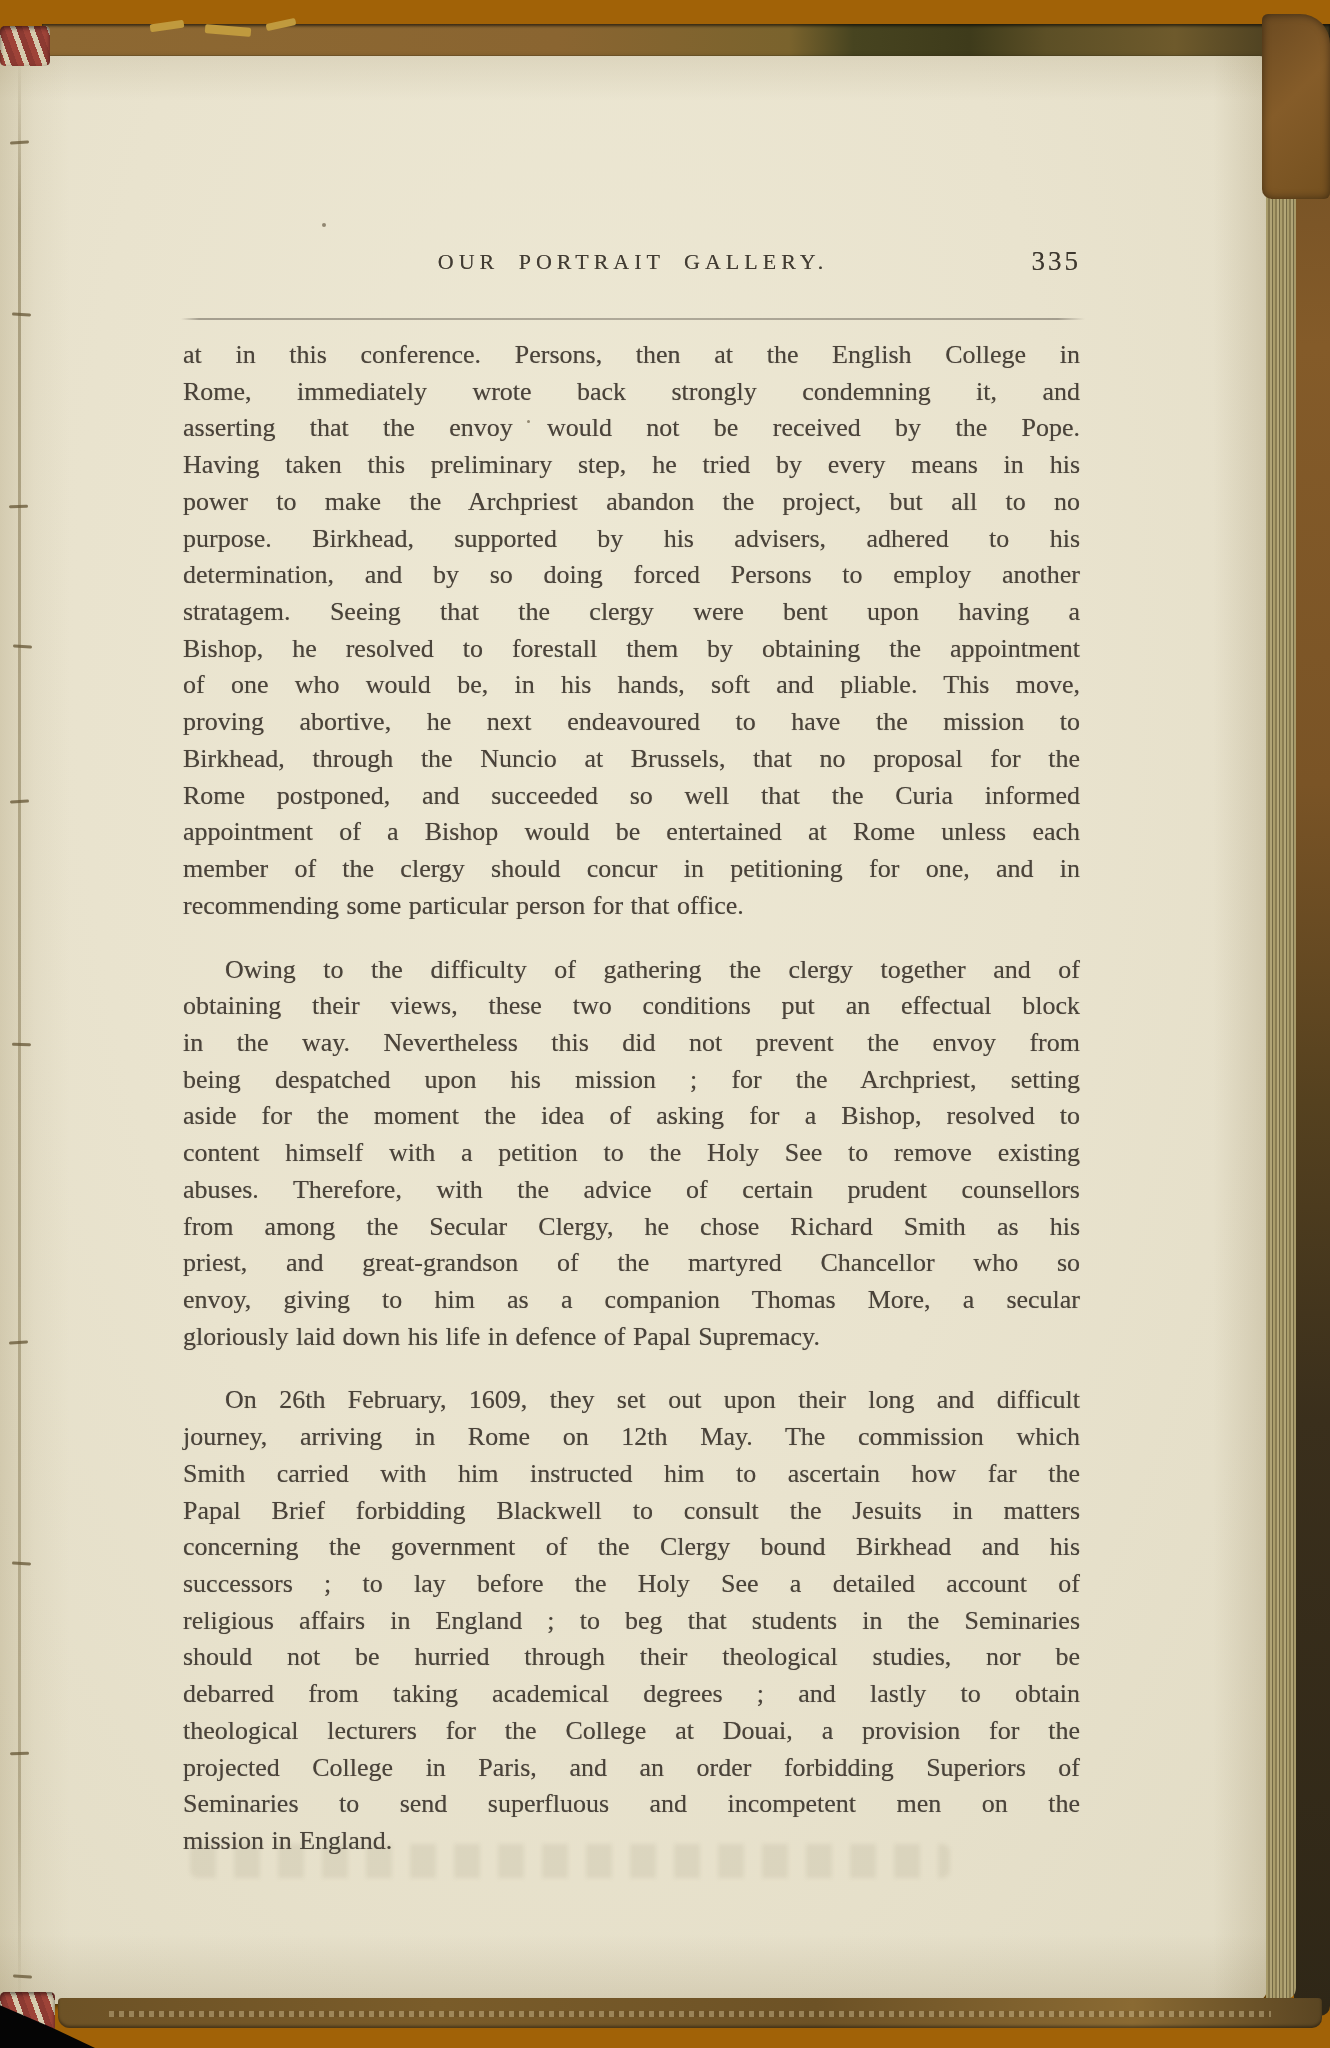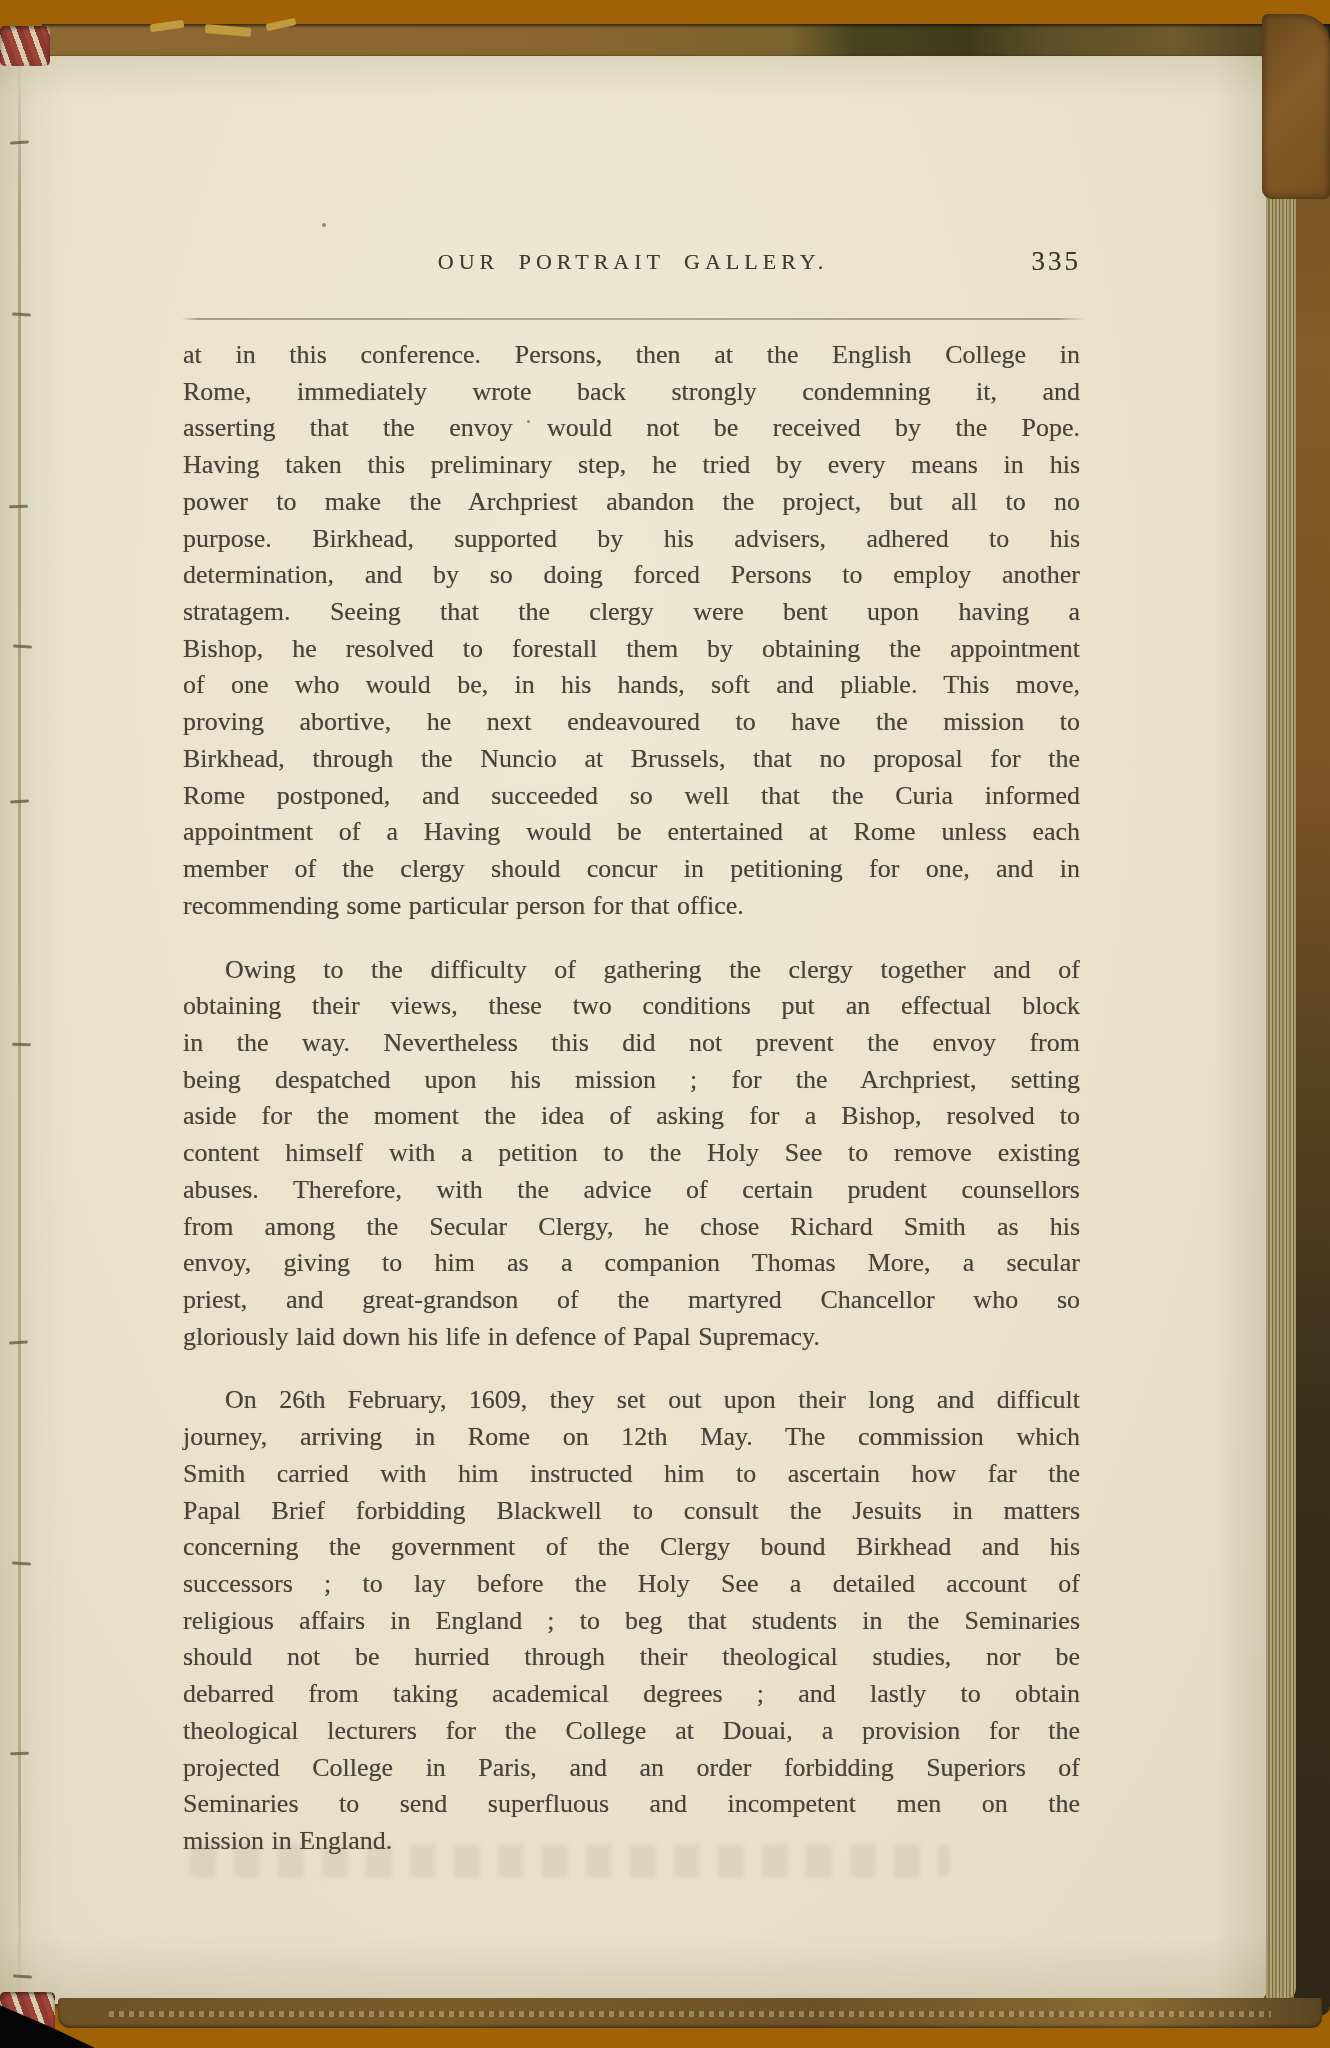--- a/index.html
+++ b/index.html
@@ -115,33 +115,33 @@
         <div class="line">Having taken this preliminary step, he tried by every means in his</div>
         <div class="line">power to make the Archpriest abandon the project, but all to no</div>
         <div class="line">purpose.  Birkhead, supported by his advisers, adhered to his</div>
         <div class="line">determination, and by so doing forced Persons to employ another</div>
         <div class="line">stratagem.  Seeing that the clergy were bent upon having a</div>
         <div class="line">Bishop, he resolved to forestall them by obtaining the appointment</div>
         <div class="line">of one who would be, in his hands, soft and pliable.  This move,</div>
         <div class="line">proving abortive, he next endeavoured to have the mission to</div>
         <div class="line">Birkhead, through the Nuncio at Brussels, that no proposal for the</div>
         <div class="line">Rome postponed, and succeeded so well that the Curia informed</div>
-        <div class="line">appointment of a Having would be entertained at Rome unless each</div>
+        <div class="line">appointment of a Bishop would be entertained at Rome unless each</div>
         <div class="line">member of the clergy should concur in petitioning for one, and in</div>
         <div class="line last">recommending some particular person for that office.</div>
         <div class="line indent">Owing to the difficulty of gathering the clergy together and of</div>
         <div class="line">obtaining their views, these two conditions put an effectual block</div>
         <div class="line">in the way.  Nevertheless this did not prevent the envoy from</div>
         <div class="line">being despatched upon his mission ; for the Archpriest, setting</div>
         <div class="line">aside for the moment the idea of asking for a Bishop, resolved to</div>
         <div class="line">content himself with a petition to the Holy See to remove existing</div>
         <div class="line">abuses.  Therefore, with the advice of certain prudent counsellors</div>
         <div class="line">from among the Secular Clergy, he chose Richard Smith as his</div>
+        <div class="line">priest, and great-grandson of the martyred Chancellor who so</div>
         <div class="line">envoy, giving to him as a companion Thomas More, a secular</div>
-        <div class="line">priest, and great-grandson of the martyred Chancellor who so</div>
         <div class="line last">gloriously laid down his life in defence of Papal Supremacy.</div>
         <div class="line indent">On 26th February, 1609, they set out upon their long and difficult</div>
         <div class="line">journey, arriving in Rome on 12th May.  The commission which</div>
         <div class="line">Smith carried with him instructed him to ascertain how far the</div>
         <div class="line">Papal Brief forbidding Blackwell to consult the Jesuits in matters</div>
         <div class="line">concerning the government of the Clergy bound Birkhead and his</div>
         <div class="line">successors ; to lay before the Holy See a detailed account of</div>
         <div class="line">religious affairs in England ; to beg that students in the Seminaries</div>
         <div class="line">should not be hurried through their theological studies, nor be</div>
         <div class="line">debarred from taking academical degrees ; and lastly to obtain</div>

